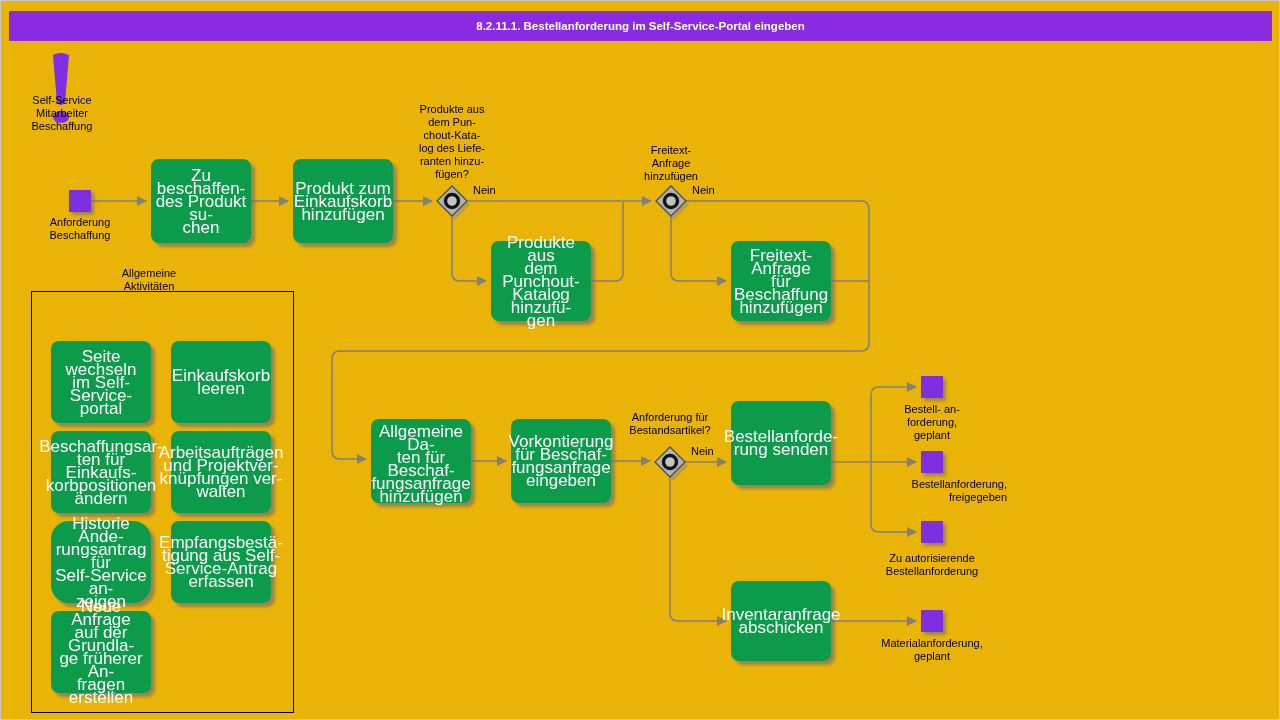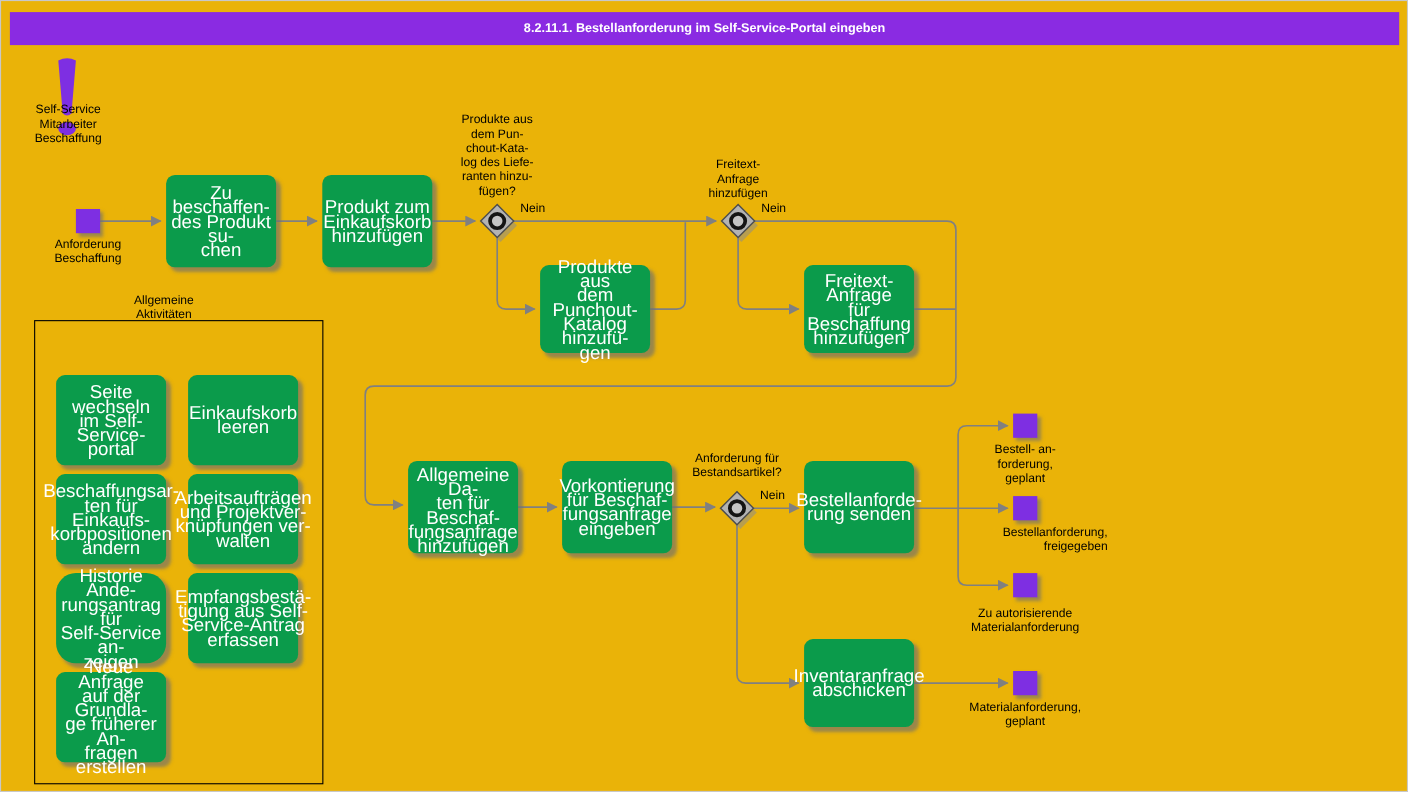--- a/index.html
+++ b/index.html
@@ -145,39 +145,39 @@
 ten für Beschaf-
 fungsanfrage
 hinzufügen</span>
     </div>
   <div class="task" style="left:510px;top:418px;">
       <span>Vorkontierung
 für Beschaf-
 fungsanfrage
 eingeben</span>
     </div>
-  <div class="task" style="left:730px;top:418px;">
+  <div class="task" style="left:730px;top:400px;">
       <span>Bestellanforde-
 rung senden</span>
     </div>
   <div class="task small" style="left:730px;top:580px;">
       <span>Inventaranfrage
 abschicken</span>
     </div>
 
   <div class="event" style="left:920px;top:375px;"></div>
   <div class="lbl" style="left:861px;top:402px;width:140px;">Bestell- an-
 forderung,
 geplant</div>
   <div class="event" style="left:920px;top:450px;"></div>
   <div class="lbl" style="left:856px;top:477px;width:150px;text-align:right;">Bestellanforderung,
 freigegeben</div>
   <div class="event" style="left:920px;top:520px;"></div>
   <div class="lbl" style="left:851px;top:551px;width:160px;">Zu autorisierende
-Materialanforderung</div>
+Bestellanforderung</div>
   <div class="event" style="left:920px;top:609px;"></div>
   <div class="lbl" style="left:851px;top:636px;width:160px;">Materialanforderung,
 geplant</div>
 
   <div class="panel"></div>
   <div class="lbl" style="left:88px;top:266px;width:120px;">Allgemeine
 Aktivitäten</div>
   <div class="task" style="left:50px;top:340px;height:82px;">
       <span>Seite wechseln
 im Self-Service-

